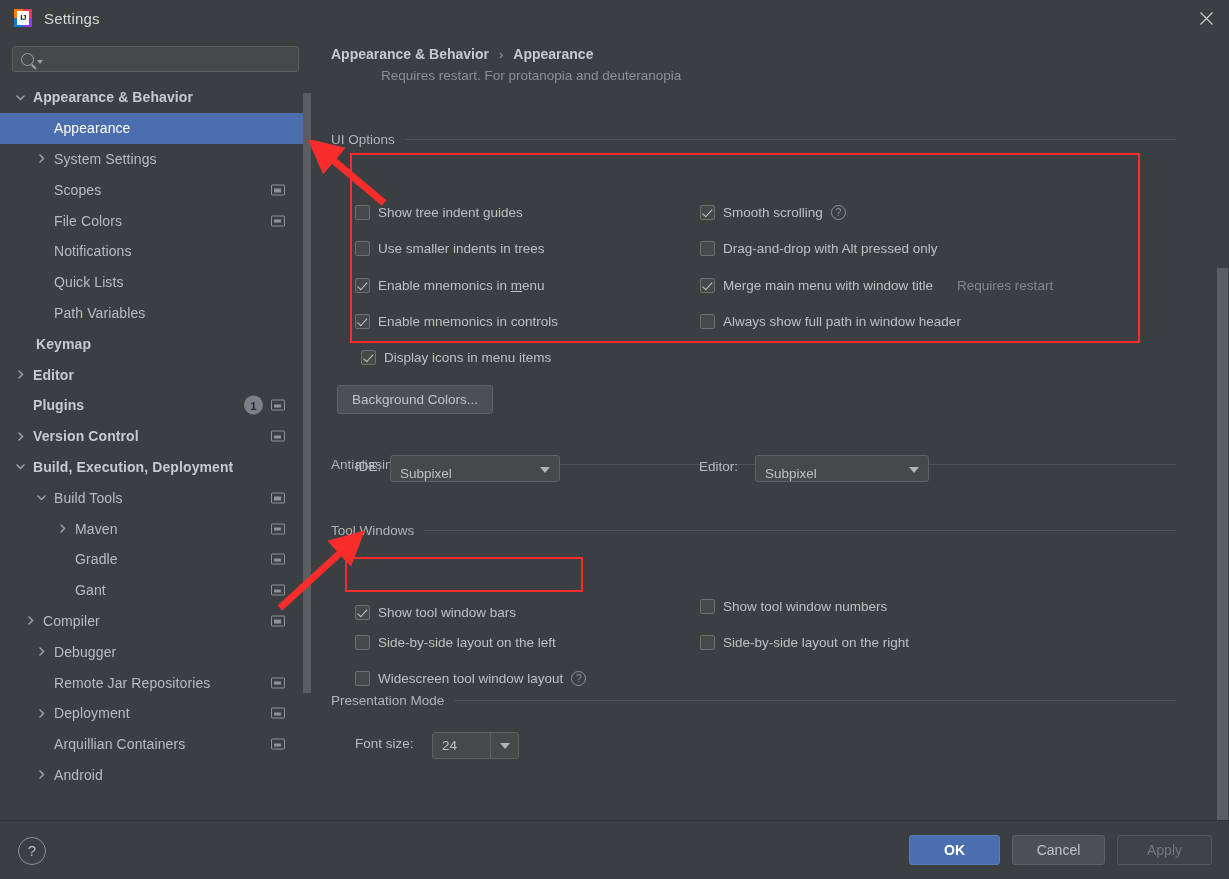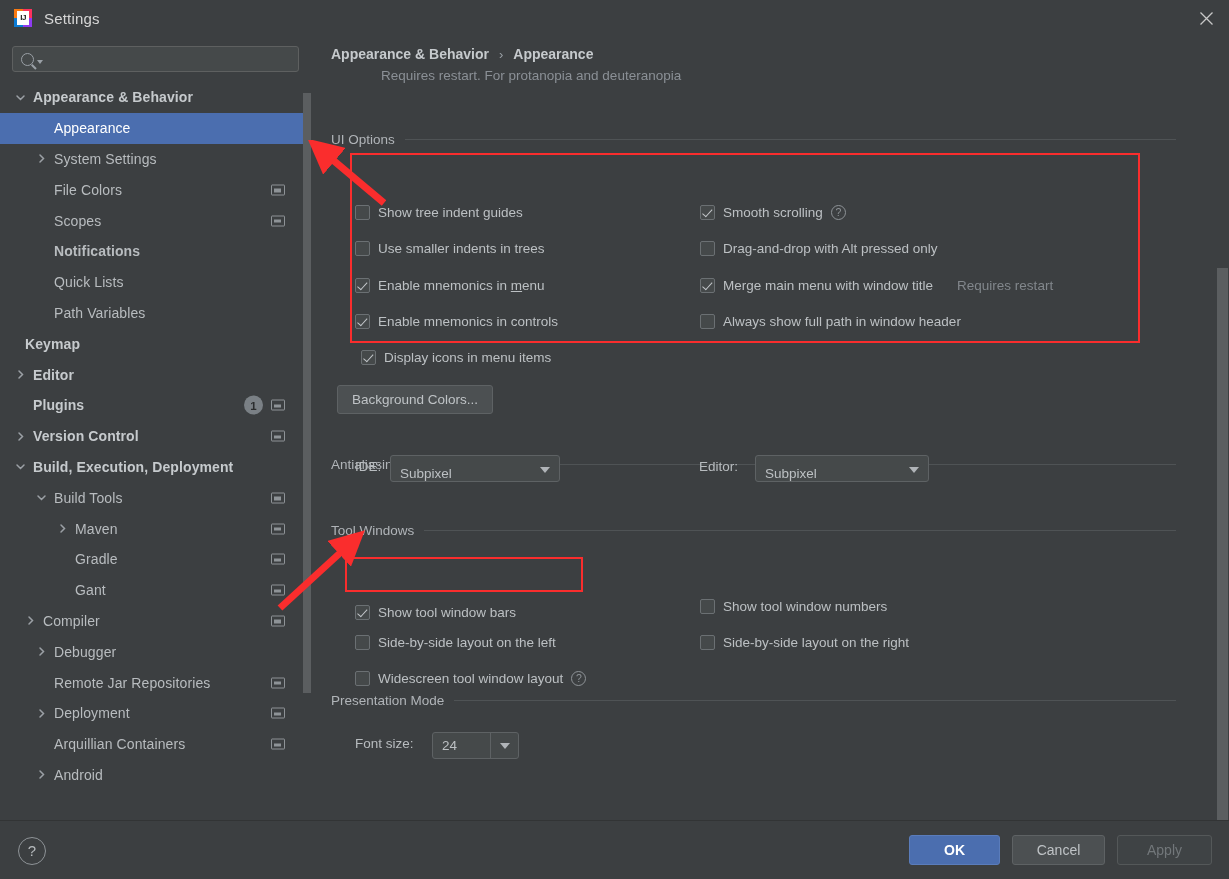--- a/index.html
+++ b/index.html
@@ -294,57 +294,57 @@
           </svg>
         </span>
         <span class="tree-label" style="margin-left: 5px;">System Settings</span>
       </div>
       <div class="tree-row" style="padding-left: 33px;">
         <span class="twisty empty">
           <svg width="11" height="11" viewBox="0 0 11 11">
             <path d="M4 2 L7.5 5.5 L4 9" stroke="#9ba0a5" stroke-width="1.5" fill="none" stroke-linecap="round"></path>
           </svg>
         </span>
+        <span class="tree-label" style="margin-left: 5px;">Scopes</span>
+        <span class="row-icon"></span>
+      </div>
+      <div class="tree-row" style="padding-left: 33px;">
+        <span class="twisty empty">
+          <svg width="11" height="11" viewBox="0 0 11 11">
+            <path d="M4 2 L7.5 5.5 L4 9" stroke="#9ba0a5" stroke-width="1.5" fill="none" stroke-linecap="round"></path>
+          </svg>
+        </span>
         <span class="tree-label" style="margin-left: 5px;">File Colors</span>
         <span class="row-icon"></span>
       </div>
       <div class="tree-row" style="padding-left: 33px;">
         <span class="twisty empty">
           <svg width="11" height="11" viewBox="0 0 11 11">
             <path d="M4 2 L7.5 5.5 L4 9" stroke="#9ba0a5" stroke-width="1.5" fill="none" stroke-linecap="round"></path>
           </svg>
         </span>
-        <span class="tree-label" style="margin-left: 5px;">Scopes</span>
-        <span class="row-icon"></span>
-      </div>
-      <div class="tree-row" style="padding-left: 33px; font-weight: bold;">
-        <span class="twisty empty">
-          <svg width="11" height="11" viewBox="0 0 11 11">
-            <path d="M4 2 L7.5 5.5 L4 9" stroke="#9ba0a5" stroke-width="1.5" fill="none" stroke-linecap="round"></path>
-          </svg>
-        </span>
         <span class="tree-label" style="margin-left: 5px;">Notifications</span>
       </div>
       <div class="tree-row" style="padding-left: 33px;">
         <span class="twisty empty">
           <svg width="11" height="11" viewBox="0 0 11 11">
             <path d="M4 2 L7.5 5.5 L4 9" stroke="#9ba0a5" stroke-width="1.5" fill="none" stroke-linecap="round"></path>
           </svg>
         </span>
         <span class="tree-label" style="margin-left: 5px;">Quick Lists</span>
       </div>
       <div class="tree-row" style="padding-left: 33px;">
         <span class="twisty empty">
           <svg width="11" height="11" viewBox="0 0 11 11">
             <path d="M4 2 L7.5 5.5 L4 9" stroke="#9ba0a5" stroke-width="1.5" fill="none" stroke-linecap="round"></path>
           </svg>
         </span>
         <span class="tree-label" style="margin-left: 5px;">Path Variables</span>
       </div>
-      <div class="tree-row" style="padding-left: 4px;">
+      <div class="tree-row" style="padding-left: 15px;">
         <span class="twisty empty">
           <svg width="11" height="11" viewBox="0 0 11 11">
             <path d="M4 2 L7.5 5.5 L4 9" stroke="#9ba0a5" stroke-width="1.5" fill="none" stroke-linecap="round"></path>
           </svg>
         </span>
         <span class="tree-label bold" style="margin-left: 5px;">Keymap</span>
       </div>
       <div class="tree-row" style="padding-left: 12px;">
         <span class="twisty">
           <svg width="11" height="11" viewBox="0 0 11 11">

